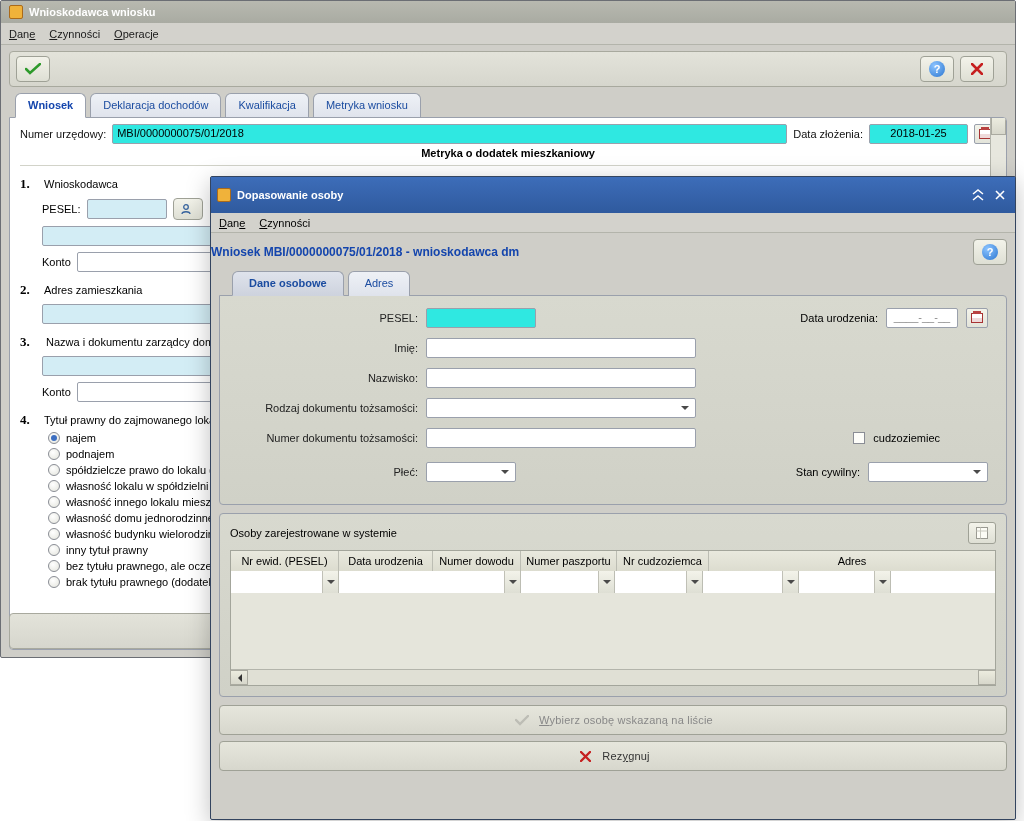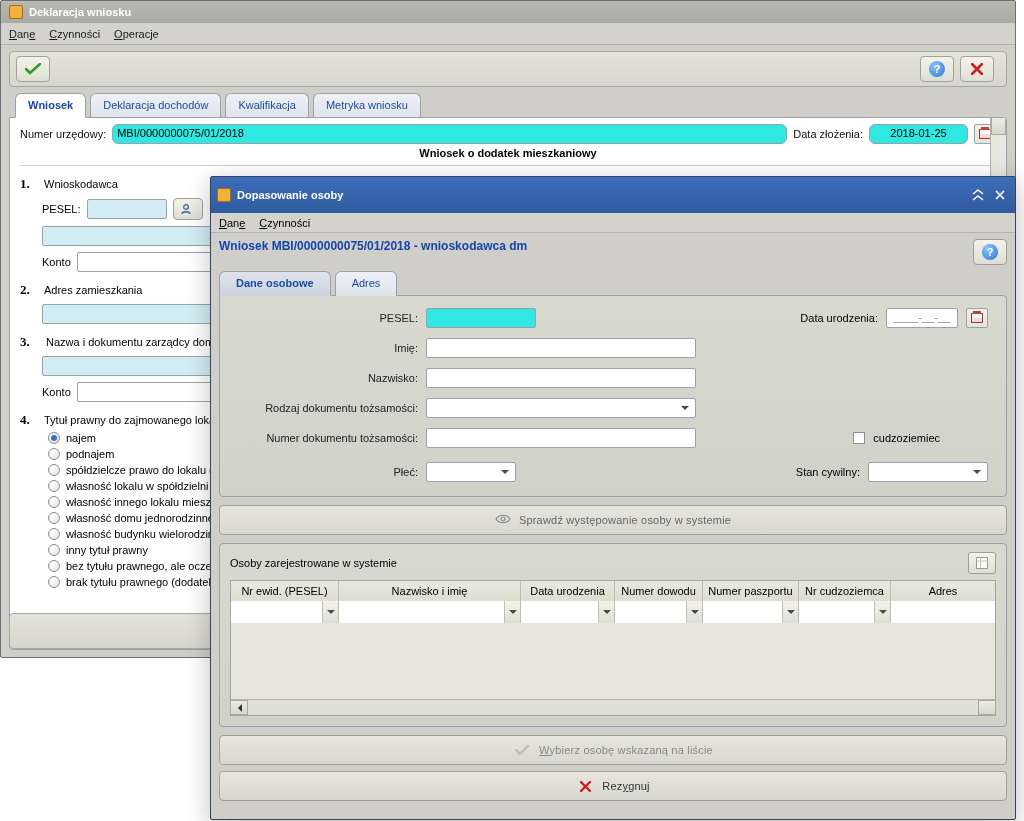--- a/index.html
+++ b/index.html
@@ -21,21 +21,21 @@
 
   .main-tabs { display: flex; gap: 4px; padding: 0 14px; margin-top: 2px; }
   .main-tab { padding: 5px 12px 6px 12px; border: 1px solid #9aa0ac; border-bottom: none; border-radius: 6px 6px 0 0; background: linear-gradient(#eef1f6,#dfe3ec); color: #1b4ca0; }
   .main-tab.active { background: #fff; font-weight: bold; color: #1445ad; border-bottom: 1px solid #fff; z-index: 2; }
 
   .main-panel { margin: -1px 8px 8px 8px; background: #fff; border: 1px solid #9aa0ac; border-radius: 0 4px 4px 4px; padding: 6px 10px; height: 533px; position: relative; overflow: hidden; }
 
   .row { display: flex; align-items: center; gap: 6px; }
   .lbl { color: #111; }
   .input { border: 1px solid #9aa0ac; border-radius: 2px; height: 20px; padding: 2px 4px; background: #fff; }
-  .input.cyan { background: #2fe8e1; border-radius: 6px; }
+  .input.cyan { background: #2fe8e1; }
   .input.ltblue { background: #d3edf5; }
 
   .main-scrollbar { position: absolute; right: 0; top: 0; bottom: 0; width: 16px; background: #e7e7de; border-left: 1px solid #b3b4ab; }
   .main-scrollbar::before, .main-scrollbar::after { content: ""; position: absolute; left: 0; right: 0; height: 16px; background: linear-gradient(#ececdf,#d7d7cb); border: 1px solid #aaaaa0; }
   .main-scrollbar::before { top: -1px; }
   .main-scrollbar::after { bottom: -1px; }
 
   .radio-list { margin: 4px 0 0 28px; display: flex; flex-direction: column; gap: 4px; }
   .radio-item { display: flex; align-items: center; gap: 6px; }
   .radio-dot { width: 12px; height: 12px; border-radius: 50%; border: 1px solid #8a8d95; background: radial-gradient(circle at 40% 35%, #fff, #e3e4dc); display: inline-flex; align-items: center; justify-content: center; }
@@ -50,26 +50,26 @@
   
   .modal { position: absolute; left: 210px; top: 176px; width: 806px; height: 644px; border: 1px solid #33445f; border-radius: 2px; background: #cfcec8; box-shadow: 0 6px 24px rgba(0,0,0,0.25); }
   .modal-titlebar { height: 22px; background: linear-gradient(#3d6db9,#2f5a9e); color: #fff; display: flex; align-items: center; padding: 18px 6px; font-weight: bold; }
   .modal-titlebar .icn { width: 14px; height: 14px; margin-right: 6px; background: #f0b23a; border: 1px solid #aa6a1a; border-radius: 2px; }
   .modal-titlebar .wctrl { margin-left: auto; display: flex; gap: 4px; }
   .modal-titlebar .wc { width: 18px; height: 16px; color: #fff; display: inline-flex; align-items: center; justify-content: center; }
 
   .modal-menu { height: 20px; background: #d3d2cc; border-bottom: 1px solid #b3b4ab; padding: 0 8px; display: flex; align-items: center; gap: 14px; }
   .modal-menu span u { text-decoration: underline; }
 
-  .modal-head { padding: 6px 8px 0 8px; display: flex; align-items: flex-start; }
+  .modal-head { padding: 6px 8px 0 0; display: flex; align-items: center; }
   .modal-head-title { color: #1445ad; font-weight: bold; font-size: 12px; }
   .help-btn { margin-left: auto; width: 34px; height: 26px; border: 1px solid #9fa196; border-radius: 4px; background: linear-gradient(#f3f3ea,#dedfd4); display: inline-flex; align-items: center; justify-content: center; }
   .help-glyph { width: 16px; height: 16px; border-radius: 50%; background: radial-gradient(circle at 35% 30%,#8cc4ff,#2c77d1); color: #fff; font-weight: bold; display: inline-flex; align-items: center; justify-content: center; }
 
-  .sub-tabs { display: flex; gap: 4px; padding: 6px 14px 0 8px; }
+  .sub-tabs { display: flex; gap: 4px; padding: 6px 14px 0 21px; }
   .sub-tab { padding: 5px 16px 6px 16px; border: 1px solid #9aa0ac; border-bottom: none; border-radius: 6px 6px 0 0; background: linear-gradient(#eef1f6,#dfe3ec); color: #1b4ca0; }
   .sub-tab.active { background: linear-gradient(#dfe3ec,#ced3de); font-weight: bold; border-bottom: 1px solid #ced3de; z-index: 2; }
 
   .sub-panel { margin: -1px 8px 8px 8px; border: 1px solid #9aa0ac; border-radius: 0 4px 4px 4px; background: linear-gradient(#d8d9cf,#d0d1c7); padding: 12px 18px; }
 
   .frow { display: flex; align-items: center; margin-bottom: 10px; gap: 8px; }
   .flabel { width: 180px; text-align: right; color: #222; }
   .finput { border: 1px solid #9aa0ac; height: 20px; border-radius: 2px; background: #fff; padding: 2px 4px; }
   .dropdown { position: relative; }
   .dropdown::after { content: ""; position: absolute; right: 6px; top: 50%; margin-top: -2px; border: 4px solid transparent; border-top-color: #4a4a4a; }
@@ -111,21 +111,21 @@
 
   .checkbox { width: 12px; height: 12px; border: 1px solid #8a8d95; background: #fdfdf9; display: inline-block; }
 
 </style>
 </head>
 <body>
 
 <div class="main-window">
   <div class="main-titlebar">
     <span class="icn"></span>
-    <span>Deklaracja wniosku</span>
+    <span>Wnioskodawca wniosku</span>
   </div>
   <div class="main-menu">
     <span><u>D</u>an<u>e</u></span>
     <span><u>C</u>zynności</span>
     <span><u>O</u>peracje</span>
   </div>
   <div class="main-toolbar">
     <div class="tbtn">
       <svg class="checkmark" viewBox="0 0 16 12">
           <path d="M1 6 L5 10 L15 1" stroke="#2e9a2b" stroke-width="2.5" fill="none" stroke-linecap="round"></path>
@@ -152,21 +152,21 @@
     <div class="row" style="">
       <span class="lbl">Numer urzędowy:</span>
       <div class="input cyan" style="flex:1;"><span>MBI/0000000075/01/2018</span></div>
       <span class="lbl">Data złożenia:</span>
       <div class="input cyan" style="width:99px; text-align:center;"><span>2018-01-25</span></div>
       <div class="cal-btn">
           <span class="cal-glyph"></span>
         </div>
     </div>
 
-    <div class="form-title">Wniosek o dodatek mieszkaniowy</div>
+    <div class="form-title">Metryka o dodatek mieszkaniowy</div>
 
     <div class="row" style="margin-top:2px;">
       <span class="ol-num">1.</span>
       <span>Wnioskodawca</span>
     </div>
     <div class="row" style="margin:6px 0 0 22px; gap:6px;">
       <span>PESEL:</span>
       <div class="input ltblue" style="width:80px;"></div>
       <div class="tbtn" style="width:30px;height:22px;">
         <svg width="14" height="12" viewBox="0 0 14 12">
@@ -314,53 +314,43 @@
       <div class="finput dropdown" style="width:270px;"></div>
     </div>
     <div class="frow">
       <span class="flabel">Numer dokumentu tożsamości:</span>
       <div class="finput" style="width:270px;"></div>
       <span style="flex:1;"></span>
       <span class="checkbox"></span>
       <span>cudzoziemiec</span>
       <span style="width:40px;"></span>
     </div>
-    <div class="frow" style="margin-top:14px; margin-bottom:2px;">
+    <div class="frow" style="margin-top:14px; margin-bottom:10px;">
       <span class="flabel">Płeć:</span>
       <div class="finput dropdown" style="width:90px;"></div>
       <span style="flex:1;"></span>
       <span>Stan cywilny:</span>
       <div class="finput dropdown" style="width:120px;"></div>
     </div>
   </div>
 
-  <div class="check-btn-row">
-    <div class="bigbtn">
-      <span class="lead-icn"><svg width="16" height="10" viewBox="0 0 16 10">
-            <path d="M1 5 C4 0 12 0 15 5 C12 10 4 10 1 5 Z" fill="none" stroke="#8a8a8a" stroke-width="1.2"></path>
-            <circle cx="8" cy="5" r="2" fill="none" stroke="#8a8a8a" stroke-width="1.2"></circle>
-          </svg></span>
-      <span class="txt">Sprawdź występowanie osoby w systemie</span>
-    </div>
-  </div>
 
   <div class="grid-panel">
     <div class="grid-head">
       <span>Osoby zarejestrowane w systemie</span>
       <div class="sheet-btn">
         <svg width="14" height="14" viewBox="0 0 14 14">
             <rect x="1.5" y="1.5" width="11" height="11" fill="#fcfcf5" stroke="#9a9a92"></rect>
             <path d="M1.5 5 H12.5 M5.5 1.5 V12.5" stroke="#c8c8be"></path>
           </svg>
       </div>
     </div>
     <div class="grid-table">
       <div class="gh-row">
         <div class="gh-cell" style="width:108px;">Nr ewid. (PESEL)</div>
-        <div class="gh-cell" style="width:182px;">Nazwisko i imię</div>
         <div class="gh-cell" style="width:94px;">Data urodzenia</div>
         <div class="gh-cell" style="width:88px;">Numer dowodu</div>
         <div class="gh-cell" style="width:96px;">Numer paszportu</div>
         <div class="gh-cell" style="width:92px;">Nr cudzoziemca</div>
         <div class="gh-cell" style="flex:1; border-right:none;">Adres</div>
       </div>
       <div class="gf-row">
         <div class="gf-cell" style="width:108px;">
             <div class="filter-input"></div>
             <div class="dd"></div>

